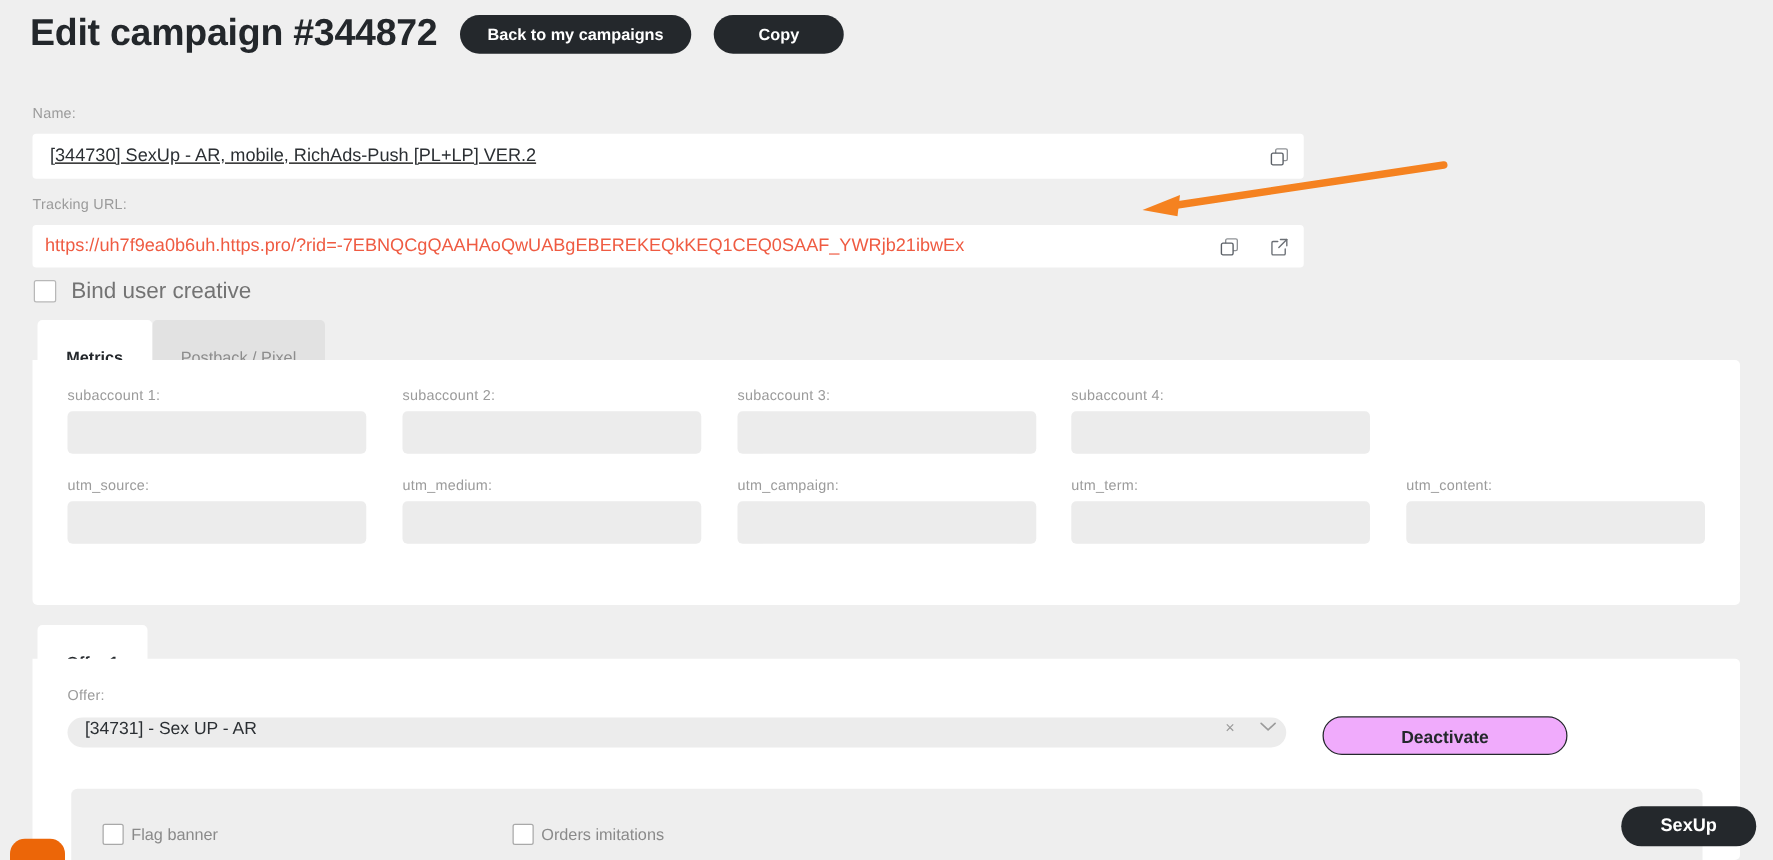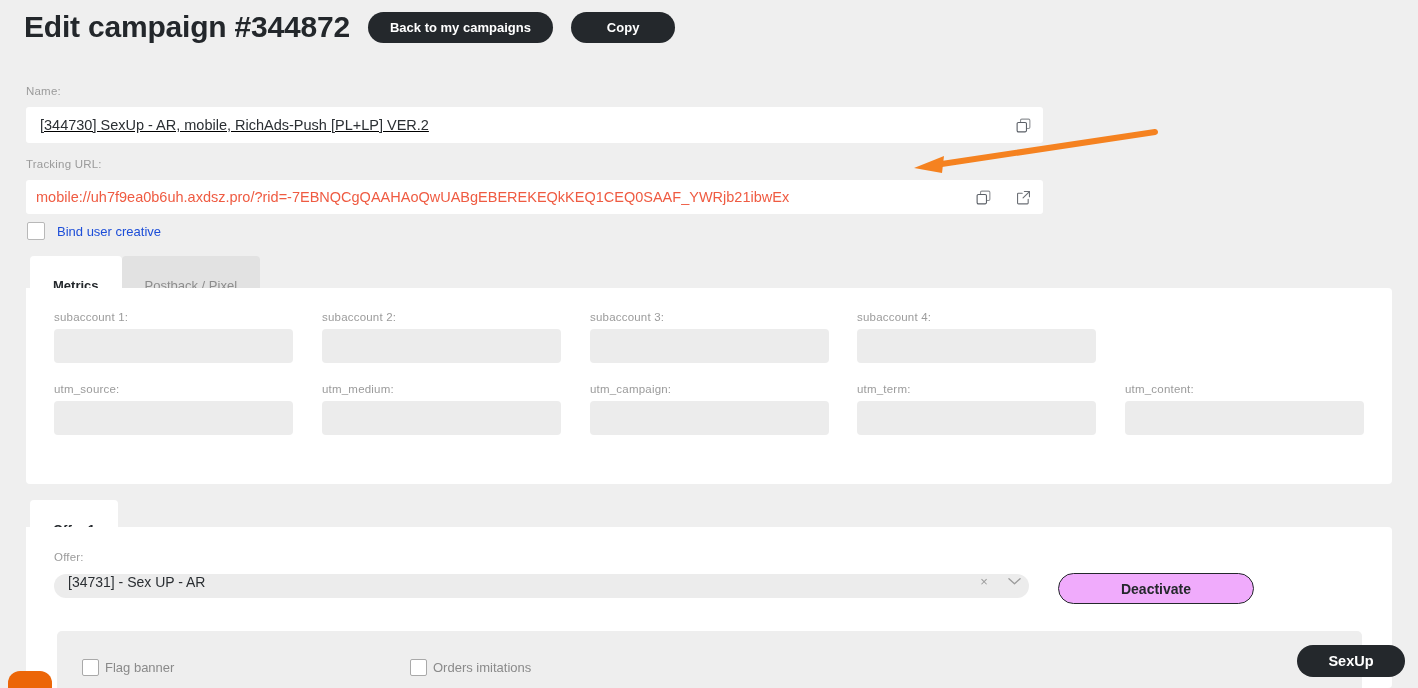--- a/index.html
+++ b/index.html
@@ -104,22 +104,22 @@
   }
   .cbox {
     width: 18px; height: 18px;
     background: #ffffff;
     border: 1px solid #b8b8b8;
     border-radius: 2px;
     cursor: pointer;
     flex: none;
   }
   .cbox-label {
-    font-size: 13px;
-    color: #1d4ed8;
+    font-size: 18px;
+    color: #737373;
   }
 
   
   .tabs {
     position: absolute;
     left: 30px; top: 261px;
     display: flex; align-items: flex-end;
     height: 27px;
   }
   .tab {
@@ -280,21 +280,21 @@
     <div class="icon-slot">
       <svg width="17" height="17" viewBox="0 0 20 20" fill="none" aria-hidden="true">
         <rect x="6.5" y="2.5" width="11" height="11" rx="1.5" stroke="#8f9296" stroke-width="1.3"></rect>
         <rect x="2.5" y="6.5" width="11" height="11" rx="1.5" fill="#ffffff" stroke="#5a5f66" stroke-width="1.3"></rect>
       </svg>
     </div>
   </div>
 
   <div class="field-label turl-label">Tracking URL:</div>
   <div class="turl-box">
-    <div class="turl-text">mobile://uh7f9ea0b6uh.axdsz.pro/?rid=-7EBNQCgQAAHAoQwUABgEBEREKEQkKEQ1CEQ0SAAF_YWRjb21ibwEx</div>
+    <div class="turl-text">https://uh7f9ea0b6uh.https.pro/?rid=-7EBNQCgQAAHAoQwUABgEBEREKEQkKEQ1CEQ0SAAF_YWRjb21ibwEx</div>
     <div class="icon-slot">
       <svg width="17" height="17" viewBox="0 0 20 20" fill="none" aria-hidden="true">
         <rect x="6.5" y="2.5" width="11" height="11" rx="1.5" stroke="#8f9296" stroke-width="1.3"></rect>
         <rect x="2.5" y="6.5" width="11" height="11" rx="1.5" fill="#ffffff" stroke="#5a5f66" stroke-width="1.3"></rect>
       </svg>
     </div>
     <div class="icon-slot">
       <svg width="17" height="17" viewBox="0 0 20 20" fill="none" aria-hidden="true">
         <path d="M11 3h6v6" stroke="#6b6f75" stroke-width="1.3" stroke-linecap="round" stroke-linejoin="round"></path>
         <path d="M17 3l-7.5 7.5" stroke="#6b6f75" stroke-width="1.3" stroke-linecap="round"></path>

